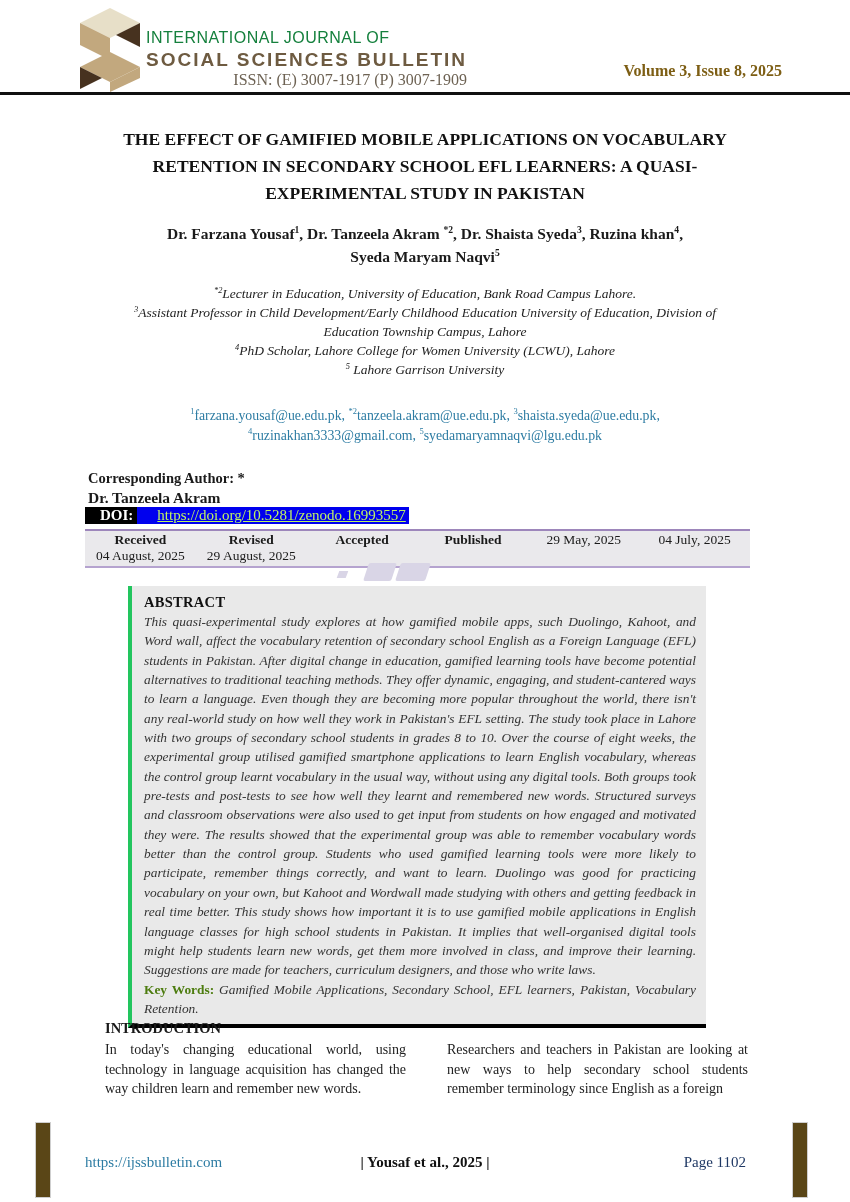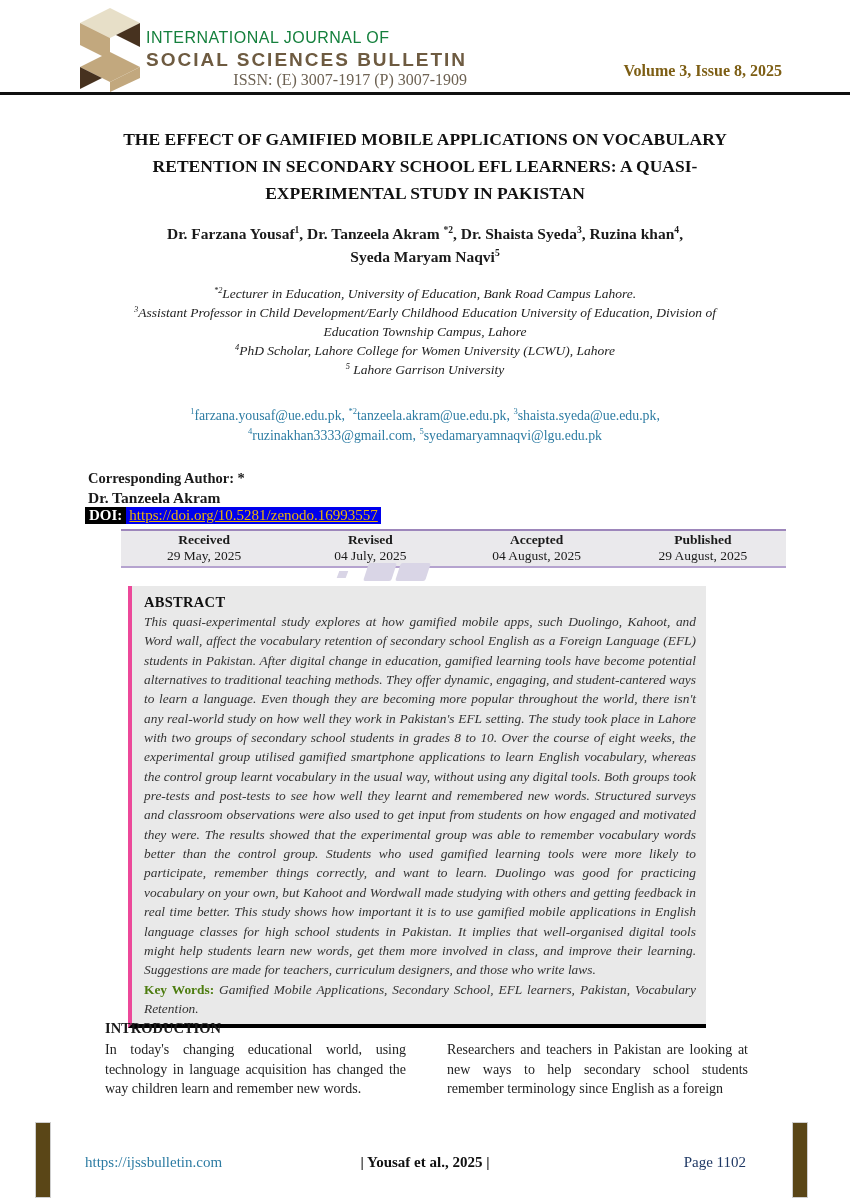--- a/index.html
+++ b/index.html
@@ -20,37 +20,37 @@
            font-size:15.5px;font-weight:bold;line-height:23px;}
   sup{font-size:.62em;line-height:0;}
   .affiliations{position:absolute;left:110px;right:110px;top:284px;text-align:center;
                 font-style:italic;font-size:13.5px;line-height:19px;color:#222;}
   .emails{position:absolute;left:80px;right:80px;top:406px;text-align:center;
           font-size:13.8px;line-height:20px;color:#2d7ca3;}
   
   .corr{position:absolute;left:88px;top:468px;font-size:14.5px;font-weight:bold;line-height:20px;}
   .corr-name{font-size:15.5px;}
   .doi-line{position:absolute;left:85px;top:507px;font-size:15px;}
-  .doi-chip{background:#000;color:#fff;font-weight:bold;padding:0 4px 1px 4px;}
-  .doi-link{background:#0000ee;color:#eab308;text-decoration:underline;padding:0 3px 1px 3px;}
+  .doi-chip{background:#000;color:#fff;font-weight:bold;padding:0 4px 1px 15px;}
+  .doi-link{background:#0000ee;color:#bef264;text-decoration:underline;padding:0 3px 1px 20px;}
   
   .dates{position:absolute;left:85px;top:529px;width:665px;background:#eae9ec;
          border-top:2px solid #9d86bb;border-bottom:2px solid #b5a3cf;
-         display:grid;grid-template-columns:1fr 1fr 1fr 1fr;padding:1px 0 2px 0;margin-left:36px;}
+         display:grid;grid-template-columns:1fr 1fr 1fr 1fr 1fr 1fr;padding:1px 0 2px 0;}
   .dates .cell{text-align:center;font-size:13.5px;line-height:16px;}
   .dates .lbl{font-weight:bold;}
   
   .wm{position:absolute;top:563px;left:338px;width:90px;height:22px;}
   .wm i{position:absolute;background:#d9d5e6;display:block;}
   .wm .wm1{left:28px;top:0;width:28px;height:18px;transform:skewX(-18deg);border-radius:2px;}
   .wm .wm2{left:60px;top:0;width:30px;height:18px;transform:skewX(-18deg);border-radius:2px;}
   .wm .wm3{left:0;top:8px;width:9px;height:7px;transform:skewX(-20deg);}
   
   .abstract{position:absolute;left:128px;top:586px;width:552px;background:#e9e9e9;
-            border-left:4px solid #ec4899;border-bottom:4px solid #000;padding:6px 10px 6px 12px;}
+            border-left:4px solid #22c55e;border-bottom:4px solid #000;padding:6px 10px 6px 12px;}
   .abs-h{font-size:14.5px;font-weight:bold;letter-spacing:.3px;line-height:20px;color:#111;}
   .abs-body{font-size:13.4px;font-style:italic;text-align:justify;line-height:19.35px;color:#333;}
   .abs-kw-label{font-style:normal;font-weight:bold;color:#4d7c0f;}
   
   .intro-h{position:absolute;left:105px;top:1020px;font-size:14.5px;font-weight:bold;font-family:Liberation Serif, serif;}
   .intro-cols{position:absolute;left:105px;top:1040px;width:643px;display:flex;gap:41px;}
   .intro-col{flex:1;font-size:14px;line-height:19.5px;text-align:justify;color:#222;}
   
   .bar{position:absolute;top:1122px;width:14px;height:74px;background:#5a4617;
        border:1px solid #cfcfcf;}

